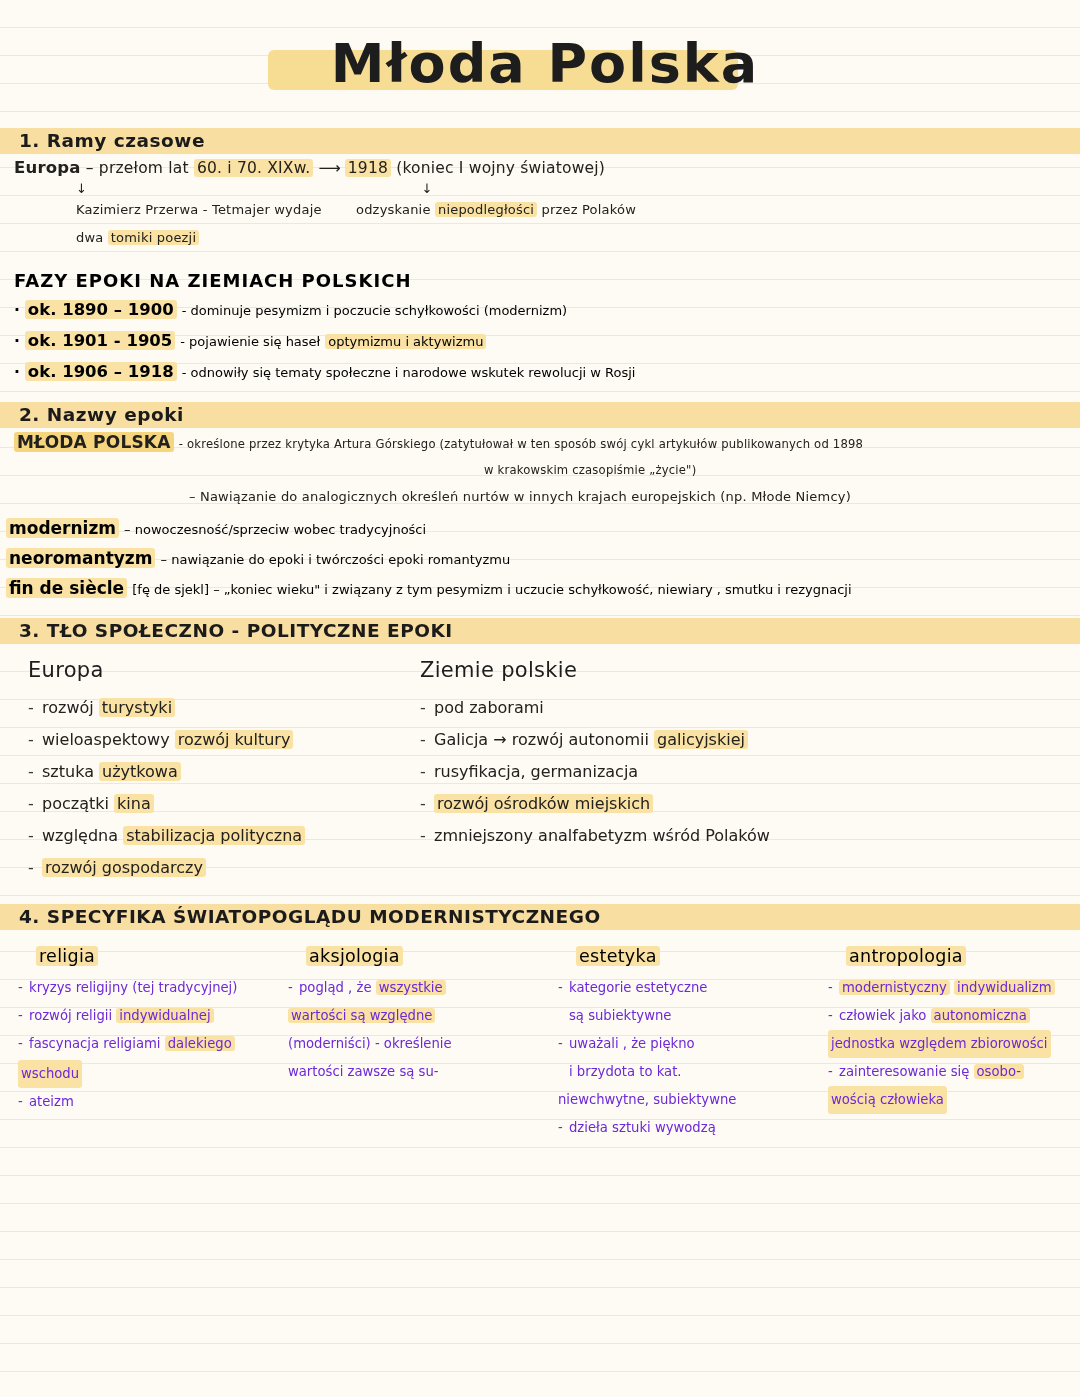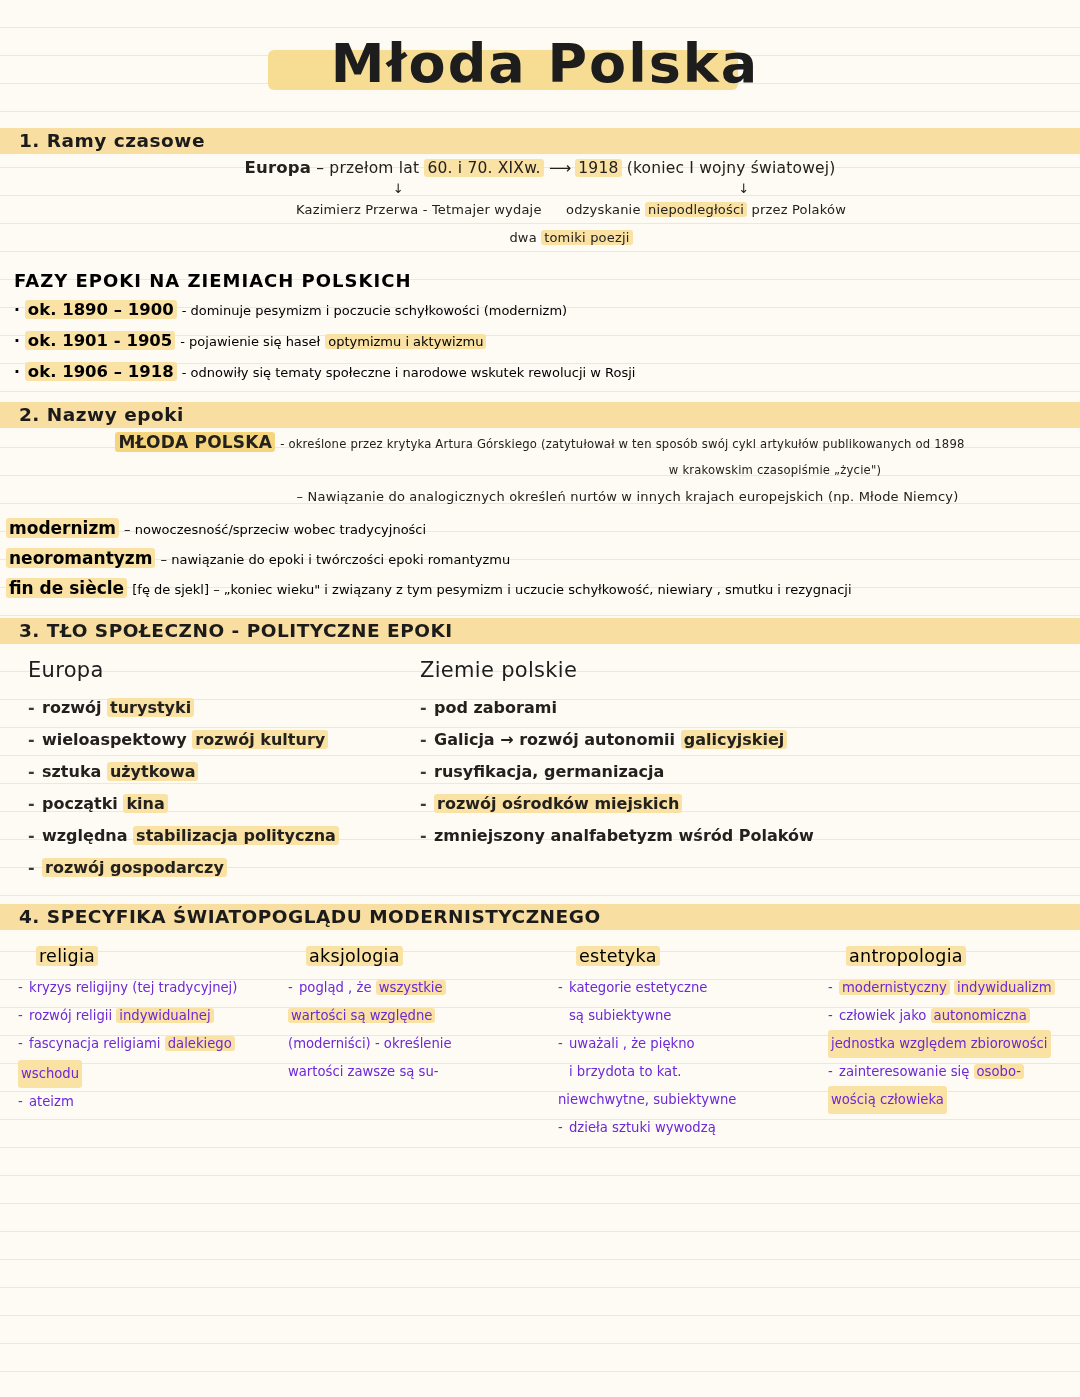--- a/index.html
+++ b/index.html
@@ -77,21 +77,21 @@
 
   .body-txt {
     font-size: 15.5px;
     color: #23211e;
     line-height: 27px;
     letter-spacing: .2px;
   }
   .small { font-size: 13px; }
   .tiny { font-size: 11.6px; }
 
-  .blk { padding: 0 14px; text-align: center; }
+  .blk { padding: 0 14px; }
 
   .row { line-height: 28px; }
 
   .bold { font-weight: bold; }
 
   .arrow { letter-spacing: -1px; }
 
   
   .fazy-title {
     font-weight: bold;
@@ -106,21 +106,21 @@
   
   .two-col { display: flex; gap: 0; padding: 14px 0 6px 0; }
   .col-a { width: 420px; padding-left: 28px; }
   .col-b { width: 640px; padding-left: 0px; }
   .col-h {
     font-size: 21px;
     color: #1d1d1d;
     margin-bottom: 10px;
     letter-spacing: .3px;
   }
-  .dash-list { list-style: none; margin: 0; padding: 0; font-weight: bold; }
+  .dash-list { list-style: none; margin: 0; padding: 0; }
   .dash-list li {
     font-size: 16px;
     line-height: 32px;
     color: #23211e;
   }
   .dash-list li .d { display: inline-block; width: 14px; color: #3a3a3a; }
 
   
   .four-col { display: flex; padding: 16px 0 0 0; }
   .fc { width: 25%; padding: 0 14px 0 18px; }
@@ -164,21 +164,21 @@
       <span class="arrow">⟶</span>
       <span class="hl">1918</span>
       <span>(koniec I wojny  światowej)</span>
     </div>
     <div class="row under-arrow" style="padding-left:62px;line-height:14px">
       <span>↓</span>
       <span style="margin-left:330px">↓</span>
     </div>
     <div class="row small" style="padding-left:62px">
       <span>Kazimierz Przerwa - Tetmajer wydaje</span>
-      <span style="margin-left:20px">odzyskanie</span>
+      <span style="margin-left:30px">odzyskanie</span>
       <span class="hl">niepodległości</span>
       <span>przez   Polaków</span>
     </div>
     <div class="row small" style="padding-left:62px">
       <span>dwa</span>
       <span class="hl">tomiki poezji</span>
     </div>
   </div>
 
   <div class="fazy-title">FAZY  EPOKI  NA  ZIEMIACH  POLSKICH</div>

